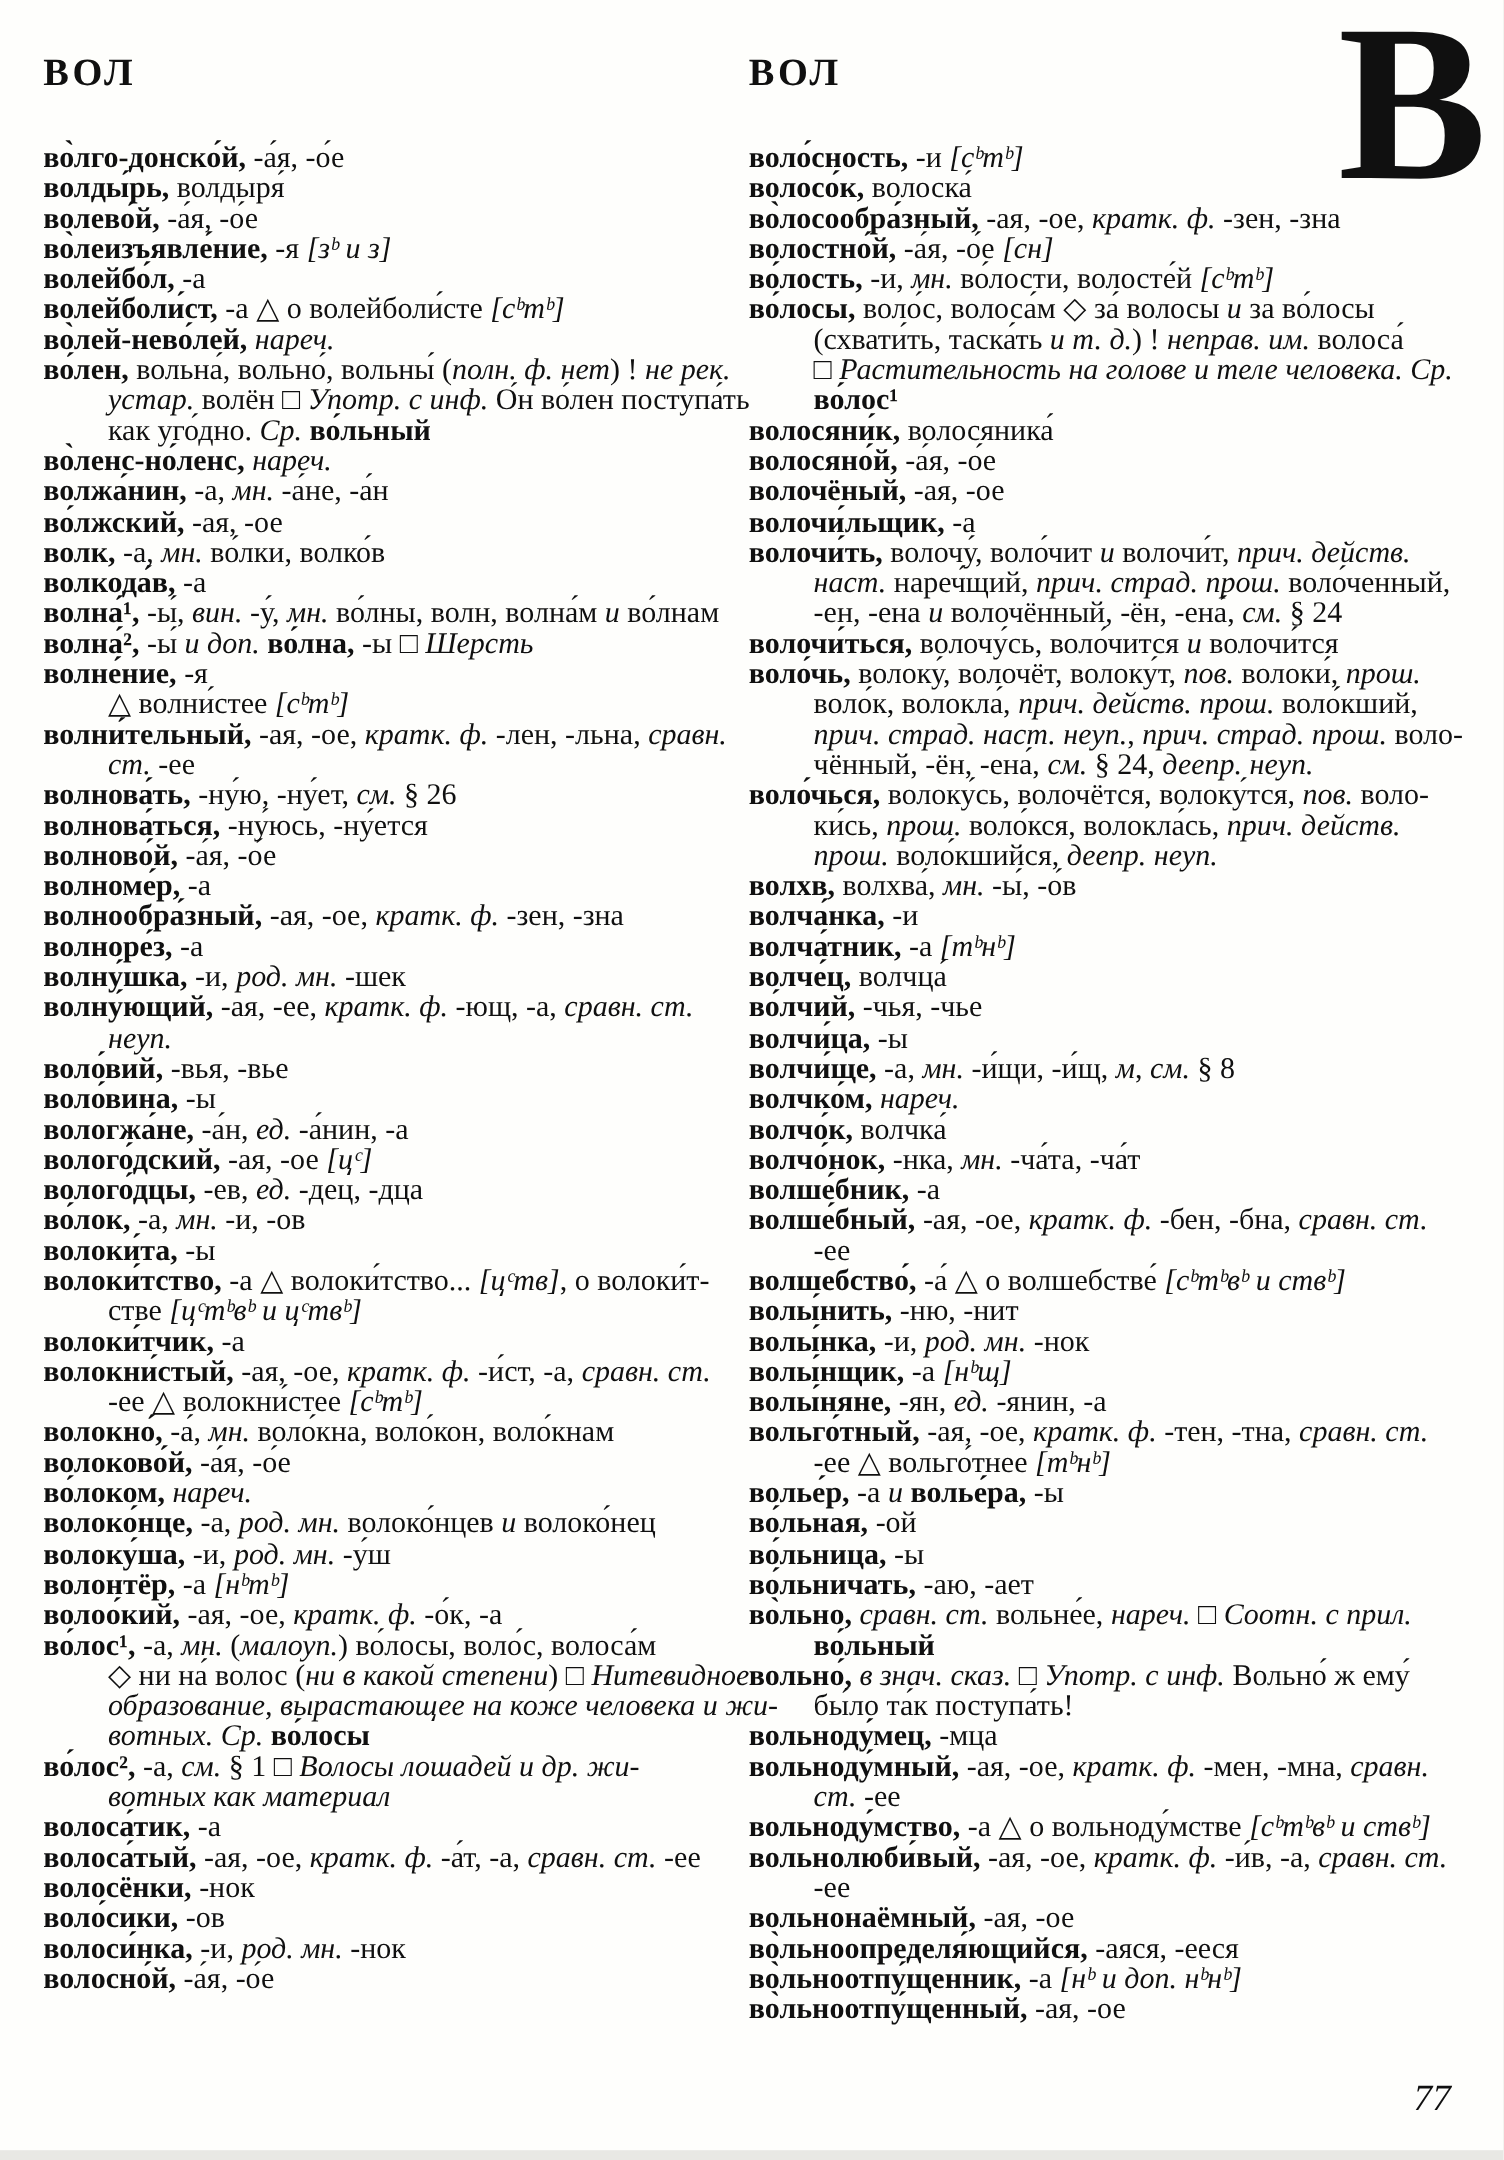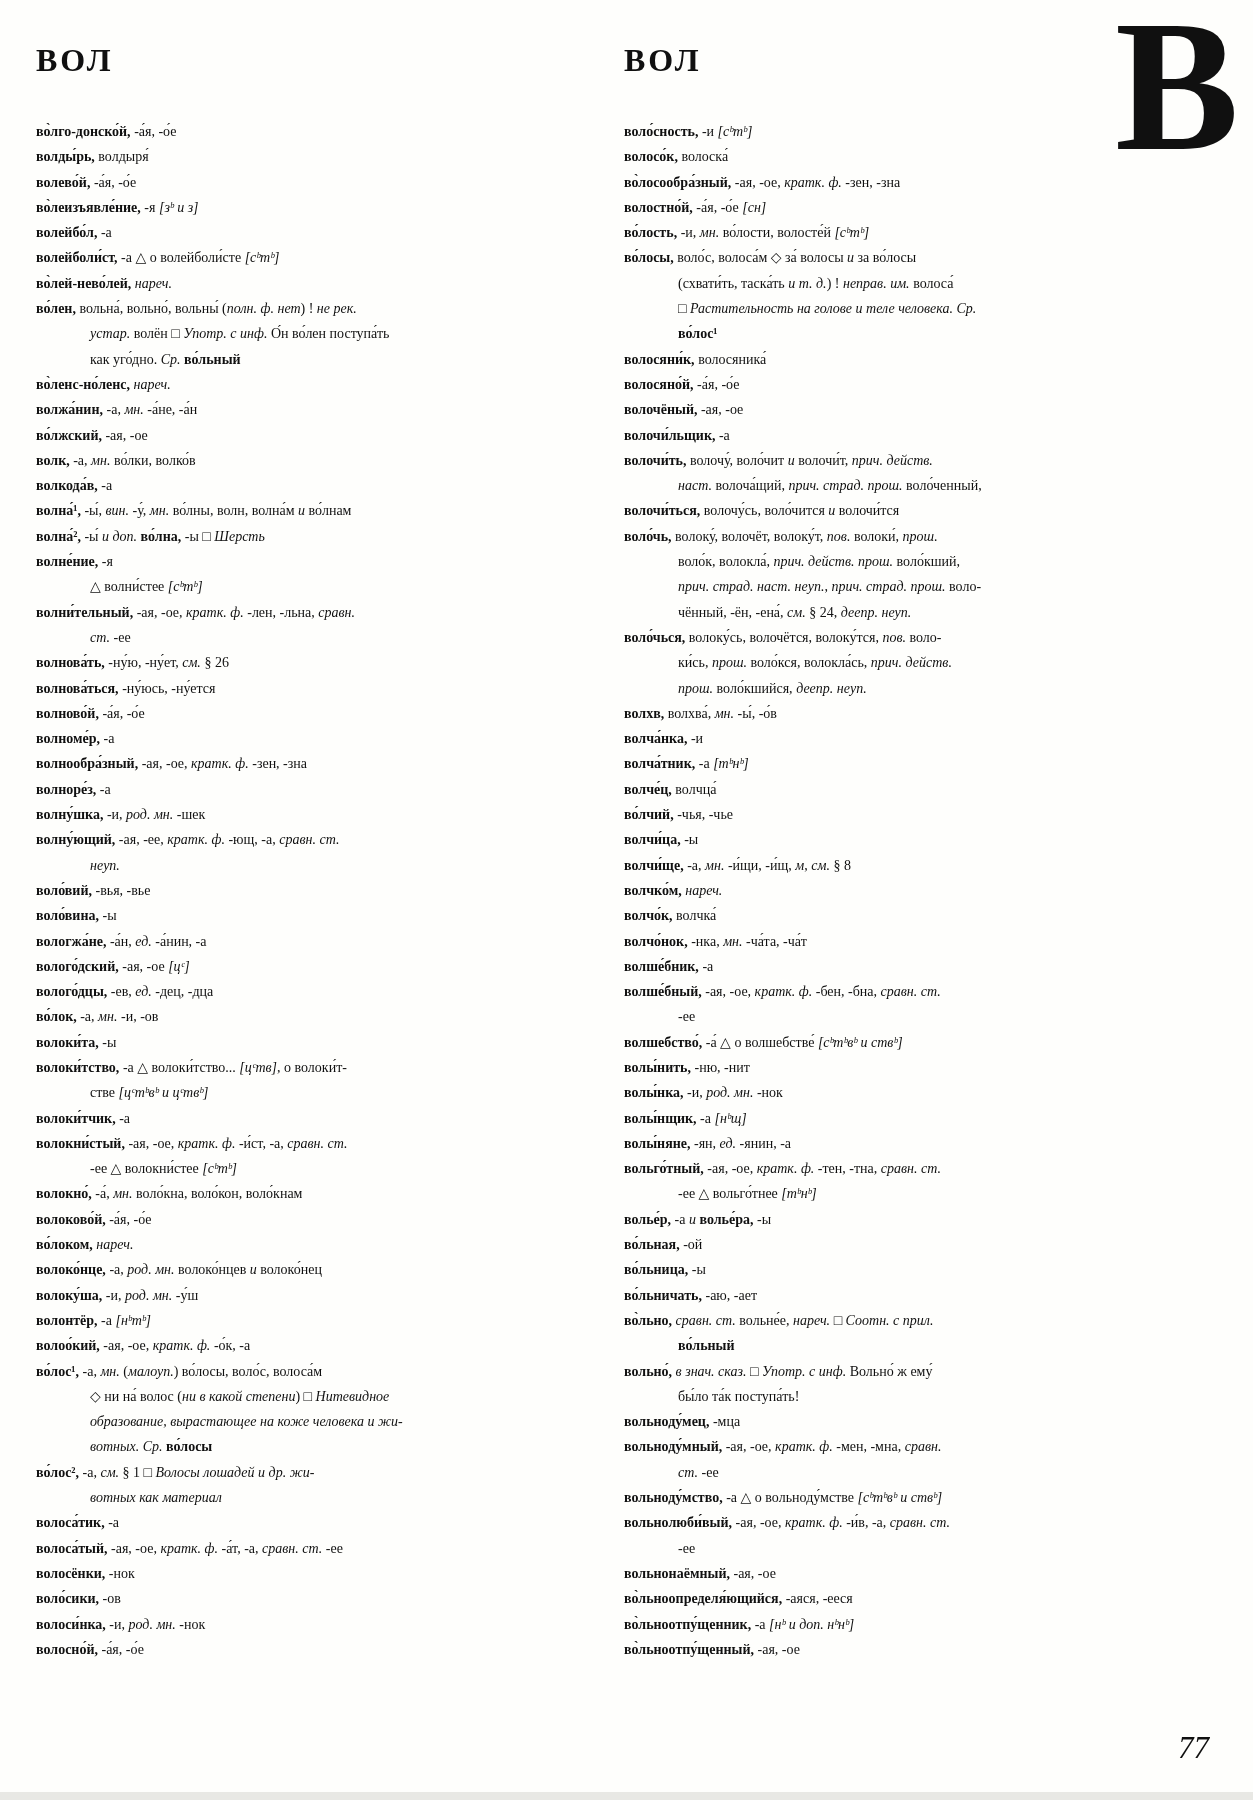--- a/index.html
+++ b/index.html
@@ -9,21 +9,21 @@
     font-family:"Liberation Serif", serif;
     overflow:hidden;
   }
   .col { position:absolute; top:36px; }
   .col-left  { left:36px;  width:586px; }
   .col-right { left:624px; width:596px; }
   .col-header {
     font-weight:bold; font-size:32px; letter-spacing:3px;
     margin:6px 0 24px 0;
   }
-  .lines { font-size:14px;margin-top:40px; }
+  .lines { font-size:25px;margin-top:40px; }
   .line { line-height:25.3px; white-space:nowrap; }
   .line.ind { padding-left:54px; }
   .hw { font-weight:bold; }
   .it { font-style:italic; }
   .corner-letter {
     position:absolute; top:2px; right:14px;
     font-size:186px; line-height:168px; font-weight:bold;
   }
   .page-number {
     position:absolute; top:1730px; left:1178px;
@@ -112,21 +112,22 @@
         <div class="line"><span class="hw">во́лость,</span><span class="pl"> -и, </span><span class="it">мн.</span><span class="pl"> во́лости, волосте́й </span><span class="it">[сᵇтᵇ]</span></div>
         <div class="line"><span class="hw">во́лосы,</span><span class="pl"> воло́с, волоса́м ◇ за́ волосы </span><span class="it">и</span><span class="pl"> за во́лосы</span></div>
         <div class="line ind"><span class="pl">(схвати́ть, таска́ть </span><span class="it">и т. д.</span><span class="pl">) ! </span><span class="it">неправ. им.</span><span class="pl"> волоса́</span></div>
         <div class="line ind"><span class="pl">□ </span><span class="it">Растительность на голове и теле человека.</span><span class="pl"> </span><span class="it">Ср.</span></div>
         <div class="line ind"><span class="hw">во́лос¹</span></div>
         <div class="line"><span class="hw">волосяни́к,</span><span class="pl"> волосяника́</span></div>
         <div class="line"><span class="hw">волосяно́й,</span><span class="pl"> -а́я, -о́е</span></div>
         <div class="line"><span class="hw">волочёный,</span><span class="pl"> -ая, -ое</span></div>
         <div class="line"><span class="hw">волочи́льщик,</span><span class="pl"> -а</span></div>
         <div class="line"><span class="hw">волочи́ть,</span><span class="pl"> волочу́, воло́чит </span><span class="it">и</span><span class="pl"> волочи́т, </span><span class="it">прич. действ.</span></div>
-        <div class="line ind"><span class="it">наст.</span><span class="pl"> волоча́щий, </span><span class="it">прич. страд. прош.</span><span class="pl"> воло́ченный,</span></div>
+        <div class="line ind"><span class="it">наст.</span><span class="pl"> нареч́щий, </span><span class="it">прич. страд. прош.</span><span class="pl"> воло́ченный,</span></div>
+        <div class="line ind"><span class="pl">-ен, -ена </span><span class="it">и</span><span class="pl">  волочённый, -ён, -ена́, </span><span class="it">см.</span><span class="pl"> § 24</span></div>
         <div class="line"><span class="hw">волочи́ться,</span><span class="pl"> волочу́сь, воло́чится </span><span class="it">и</span><span class="pl"> волочи́тся</span></div>
         <div class="line"><span class="hw">воло́чь,</span><span class="pl"> волоку́, волочёт, волоку́т, </span><span class="it">пов.</span><span class="pl"> волоки́, </span><span class="it">прош.</span></div>
         <div class="line ind"><span class="pl">воло́к, волокла́, </span><span class="it">прич. действ. прош.</span><span class="pl"> воло́кший,</span></div>
         <div class="line ind"><span class="it">прич. страд. наст. неуп.</span><span class="pl">, </span><span class="it">прич. страд. прош.</span><span class="pl"> воло-</span></div>
         <div class="line ind"><span class="pl">чённый, -ён, -ена́, </span><span class="it">см.</span><span class="pl"> § 24, </span><span class="it">деепр. неуп.</span></div>
         <div class="line"><span class="hw">воло́чься,</span><span class="pl"> волоку́сь, волочётся, волоку́тся, </span><span class="it">пов.</span><span class="pl"> воло-</span></div>
         <div class="line ind"><span class="pl">ки́сь, </span><span class="it">прош.</span><span class="pl"> воло́кся, волокла́сь, </span><span class="it">прич. действ.</span></div>
         <div class="line ind"><span class="it">прош.</span><span class="pl"> воло́кшийся, </span><span class="it">деепр. неуп.</span></div>
         <div class="line"><span class="hw">волхв,</span><span class="pl"> волхва́, </span><span class="it">мн.</span><span class="pl"> -ы́, -о́в</span></div>
         <div class="line"><span class="hw">волча́нка,</span><span class="pl"> -и</span></div>

